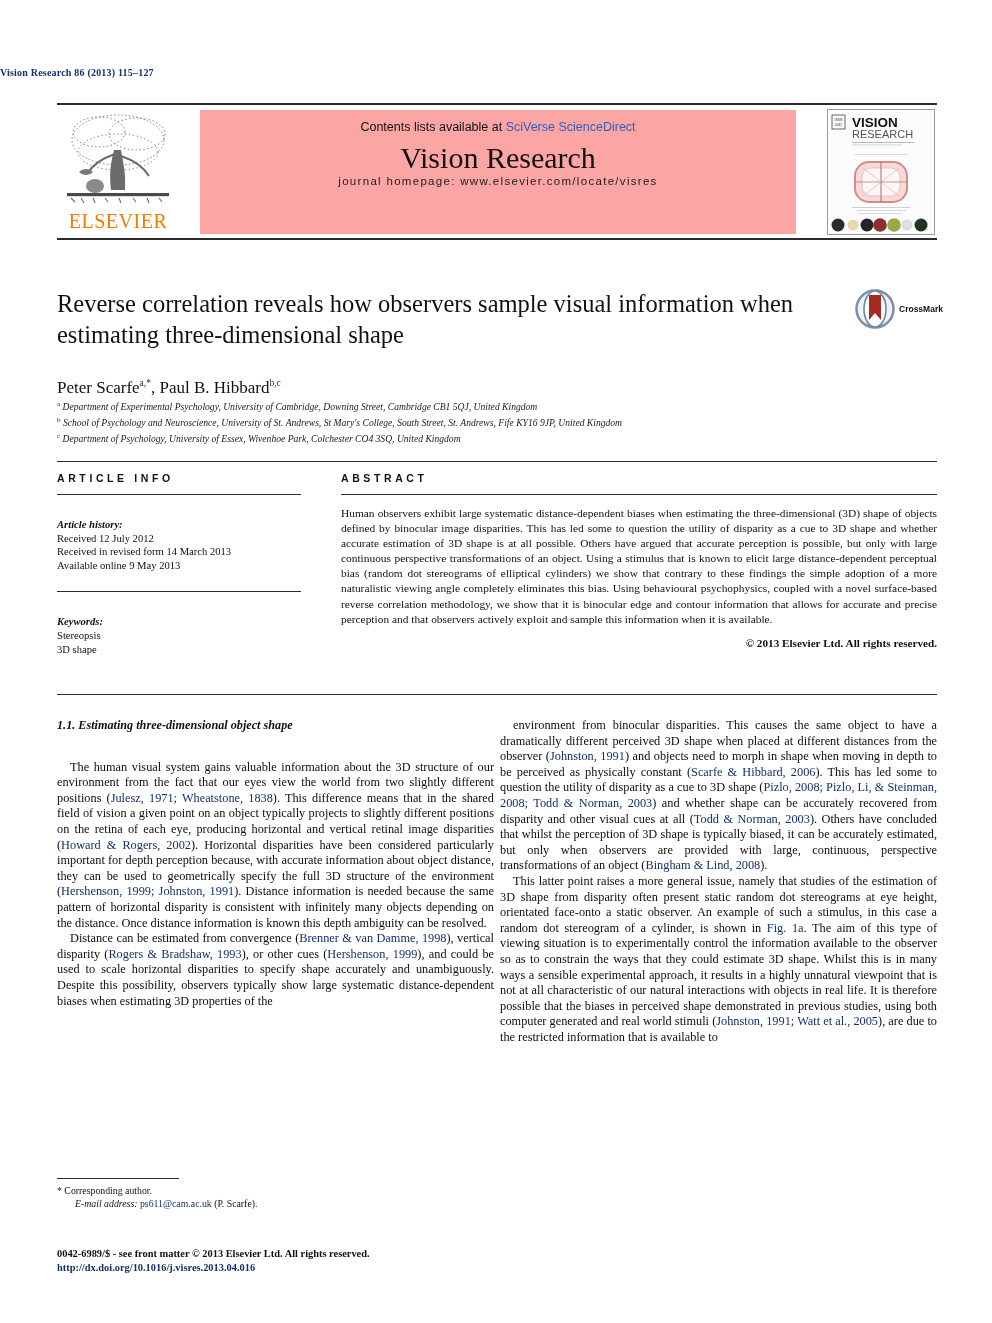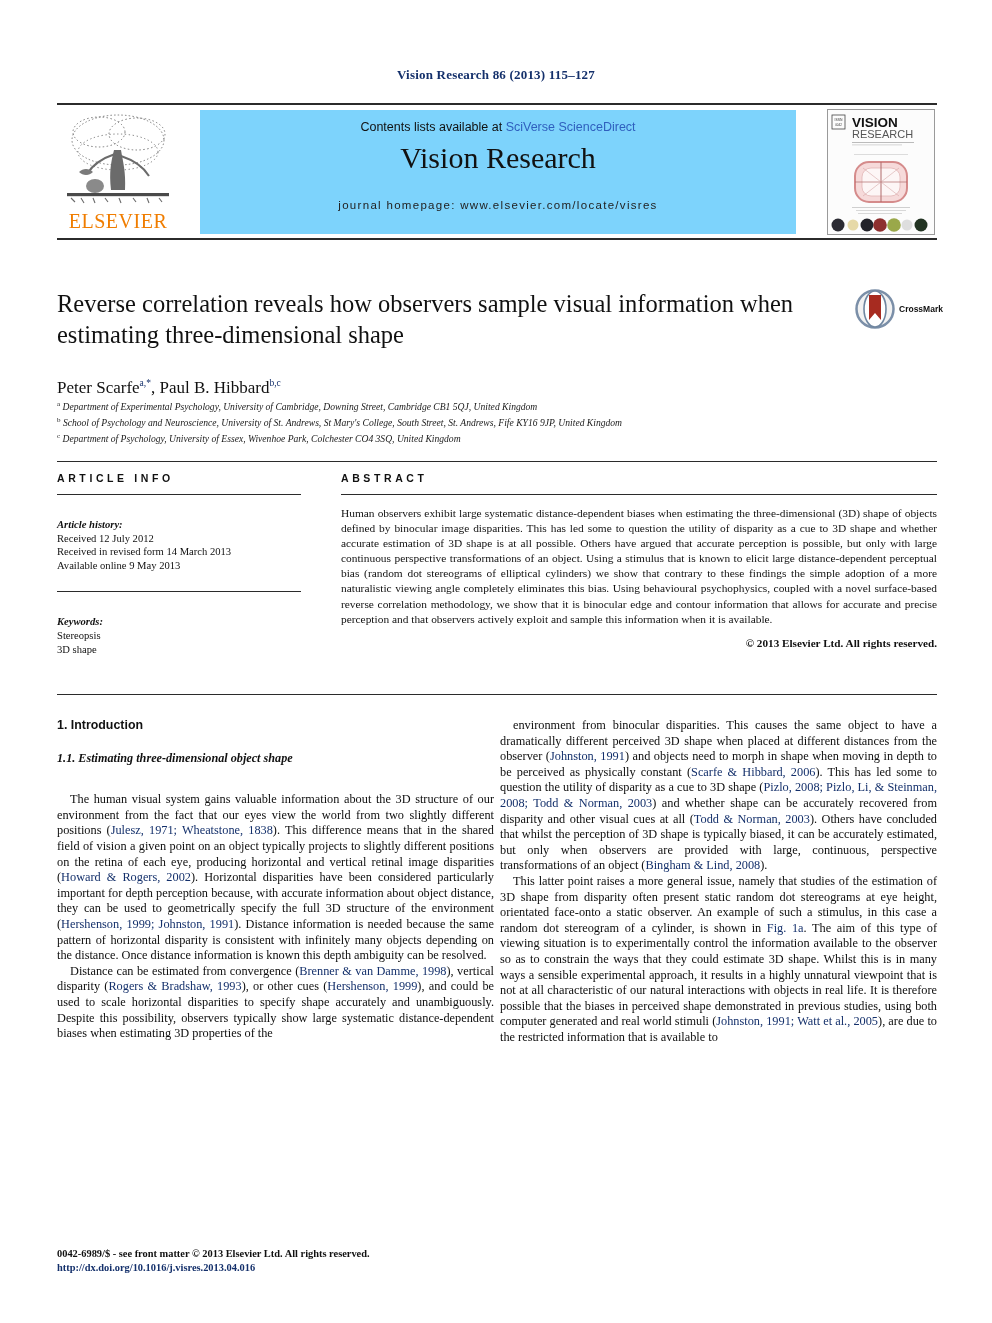--- a/index.html
+++ b/index.html
@@ -20,24 +20,23 @@
     left: 0; top: 0;
     width: 992px;
     height: 1323px;
   }
 
   
   .running-head {
     position: absolute;
     left: 0; top: 67px;
     width: 992px;
-    text-align: center;
-    font-family: "Liberation Serif", serif;
-    font-weight: bold;
-    font-size: 13px;
+    font-family: "Liberation Serif", serif;
+    font-weight: bold;
+    font-size: 10px;
     color: #14306b;
     letter-spacing: .2px;
   }
 
   
   .masthead {
     position: absolute;
     left: 57px; top: 103px;
     width: 880px;
     height: 133px;
@@ -65,40 +64,39 @@
     font-family: "Liberation Serif", serif;
     font-size: 20px;
     letter-spacing: .5px;
     color: #f07d00;
   }
   .center-band {
     position: absolute;
     left: 143px; top: 5px;
     width: 596px;
     height: 124px;
-    background: #7dd3fc;
+    background: #fca5a5;
     text-align: center;
   }
   .contents-line {
     margin-top: 10px;
     font-family: "Liberation Sans", sans-serif;
     font-size: 12.5px;
     color: #111;
   }
   .contents-line .sd-link {
     color: #2f5fbe;
   }
   .journal-title {
     margin-top: 7px;
     font-family: "Liberation Serif", serif;
     font-size: 30px;
     color: #111;
   }
   .homepage-line {
-    margin-top: 24px;
     font-family: "Liberation Sans", sans-serif;
     font-size: 11.5px;
     letter-spacing: 1.3px;
     color: #222;
   }
   .cover-thumb {
     position: absolute;
     left: 770px; top: 4px;
     width: 108px;
     height: 126px;
@@ -418,34 +416,38 @@
   </div>
 
   <div class="abs-col">
     <div class="sec-head">ABSTRACT</div>
     <div class="hairline"></div>
     <div class="abs-body">Human observers exhibit large systematic distance-dependent biases when estimating the three-dimensional (3D) shape of objects defined by binocular image disparities. This has led some to question the utility of disparity as a cue to 3D shape and whether accurate estimation of 3D shape is at all possible. Others have argued that accurate perception is possible, but only with large continuous perspective transformations of an object. Using a stimulus that is known to elicit large distance-dependent perceptual bias (random dot stereograms of elliptical cylinders) we show that contrary to these findings the simple adoption of a more naturalistic viewing angle completely eliminates this bias. Using behavioural psychophysics, coupled with a novel surface-based reverse correlation methodology, we show that it is binocular edge and contour information that allows for accurate and precise perception and that observers actively exploit and sample this information when it is available.</div>
     <div class="copyright">© 2013 Elsevier Ltd. All rights reserved.</div>
   </div>
 
   <div class="col col-left">
-    <h2 class="head1">1. Introduction</h2>
     <h3 class="head2">1.1. Estimating three-dimensional object shape</h3>
     <div id="left-paras">
         <p class="para"><span>The human visual system gains valuable information about the 3D structure of our environment from the fact that our eyes view the world from two slightly different positions (</span><span class="ref">Julesz, 1971; Wheatstone, 1838</span><span>). This difference means that in the shared field of vision a given point on an object typically projects to slightly different positions on the retina of each eye, producing horizontal and vertical retinal image disparities (</span><span class="ref">Howard &amp; Rogers, 2002</span><span>). Horizontal disparities have been considered particularly important for depth perception because, with accurate information about object distance, they can be used to geometrically specify the full 3D structure of the environment (</span><span class="ref">Hershenson, 1999; Johnston, 1991</span><span>). Distance information is needed because the same pattern of horizontal disparity is consistent with infinitely many objects depending on the distance. Once distance information is known this depth ambiguity can be resolved.</span></p>
         <p class="para"><span>Distance can be estimated from convergence (</span><span class="ref">Brenner &amp; van Damme, 1998</span><span>), vertical disparity (</span><span class="ref">Rogers &amp; Bradshaw, 1993</span><span>), or other cues (</span><span class="ref">Hershenson, 1999</span><span>), and could be used to scale horizontal disparities to specify shape accurately and unambiguously. Despite this possibility, observers typically show large systematic distance-dependent biases when estimating 3D properties of the</span></p>
       </div>
   </div>
 
   <div class="col col-right">
     <div id="right-paras">
         <p class="para"><span>environment from binocular disparities. This causes the same object to have a dramatically different perceived 3D shape when placed at different distances from the observer (</span><span class="ref">Johnston, 1991</span><span>) and objects need to morph in shape when moving in depth to be perceived as physically constant (</span><span class="ref">Scarfe &amp; Hibbard, 2006</span><span>). This has led some to question the utility of disparity as a cue to 3D shape (</span><span class="ref">Pizlo, 2008; Pizlo, Li, &amp; Steinman, 2008; Todd &amp; Norman, 2003</span><span>) and whether shape can be accurately recovered from disparity and other visual cues at all (</span><span class="ref">Todd &amp; Norman, 2003</span><span>). Others have concluded that whilst the perception of 3D shape is typically biased, it can be accurately estimated, but only when observers are provided with large, continuous, perspective transformations of an object (</span><span class="ref">Bingham &amp; Lind, 2008</span><span>).</span></p>
         <p class="para"><span>This latter point raises a more general issue, namely that studies of the estimation of 3D shape from disparity often present static random dot stereograms at eye height, orientated face-onto a static observer. An example of such a stimulus, in this case a random dot stereogram of a cylinder, is shown in </span><span class="ref">Fig. 1a</span><span>. The aim of this type of viewing situation is to experimentally control the information available to the observer so as to constrain the ways that they could estimate 3D shape. Whilst this is in many ways a sensible experimental approach, it results in a highly unnatural viewpoint that is not at all characteristic of our natural interactions with objects in real life. It is therefore possible that the biases in perceived shape demonstrated in previous studies, using both computer generated and real world stimuli (</span><span class="ref">Johnston, 1991; Watt et al., 2005</span><span>), are due to the restricted information that is available to</span></p>
       </div>
   </div>
 
+  <div class="footnote">
+    <div class="footnote-rule"></div>
+    <div class="fn-line"><span>*</span> <span>Corresponding author.</span></div>
+    <div class="fn-line indent2"><span class="fn-italic">E-mail address:</span> <span class="mail-link">ps611@cam.ac.uk</span> <span>(P. Scarfe).</span></div>
+  </div>
 
   <div class="footer">
     <div class="issn">0042-6989/$ - see front matter © 2013 Elsevier Ltd. All rights reserved.</div>
     <div class="doi">http://dx.doi.org/10.1016/j.visres.2013.04.016</div>
   </div>
 
 </div>
 
 </body></html>

